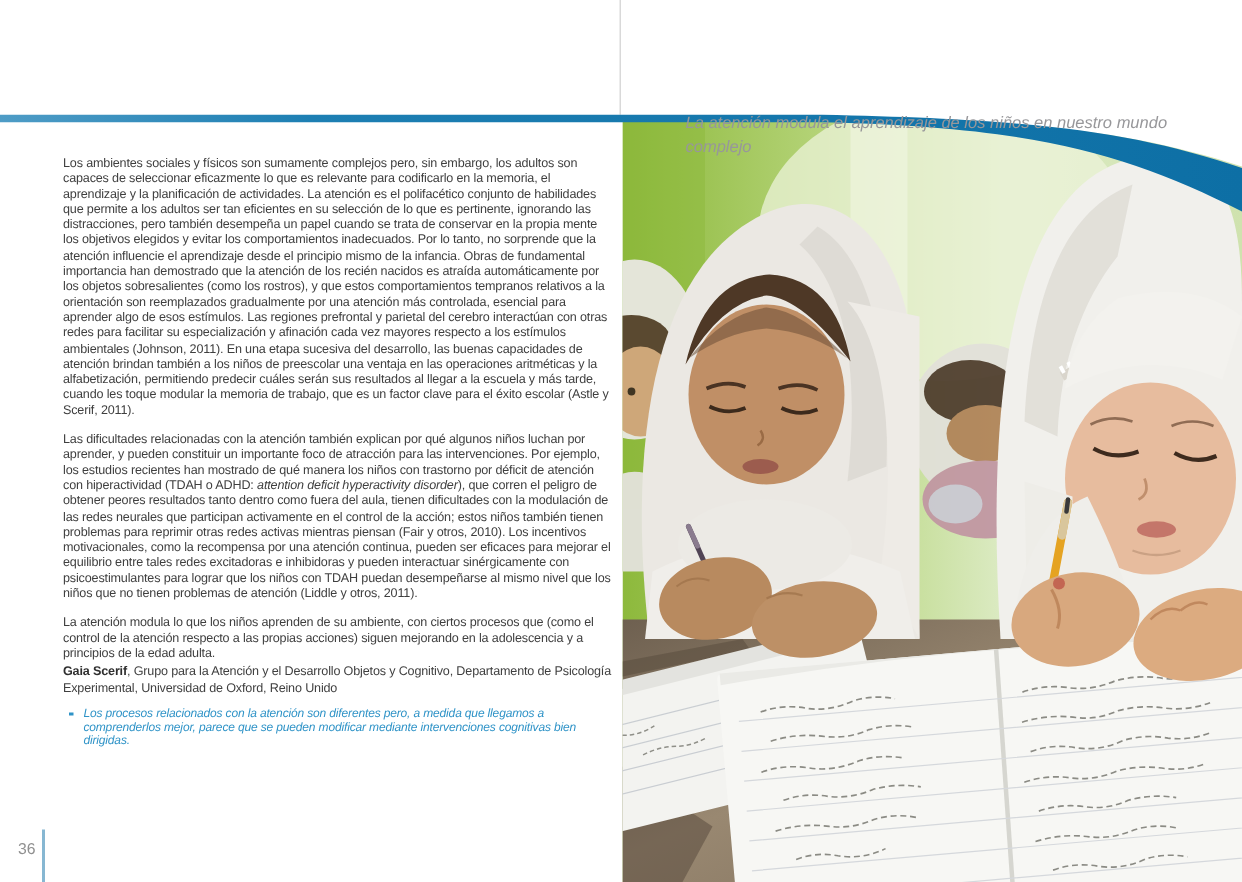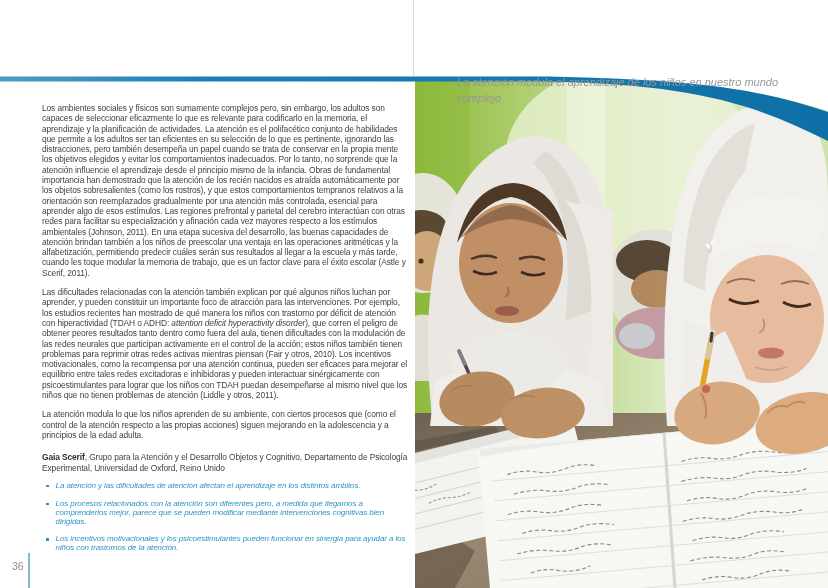--- a/index.html
+++ b/index.html
@@ -33,21 +33,21 @@
     position:absolute;left:0;top:0;width:828px;height:588px;
     z-index:4;pointer-events:none;
   }
   
   .column{
     position:absolute;left:42px;top:103px;width:368px;z-index:6;
     font-size:8.4px;line-height:10.3px;color:#3f3f3f;
     letter-spacing:-.1px;
   }
   .column p{margin:0 0 9px 0;}
-  .column p.last-body{margin-bottom:12px;}
+  .column p.last-body{margin-bottom:2px;}
   .author{margin:0 0 17px 0;}
   .author b{font-weight:700;color:#2f2f2f;}
   .bullets{list-style:none;margin:0;padding:0;}
   .bullets li{
     display:flex;gap:7px;margin:0 0 9px 0;
     font-size:8px;line-height:8.9px;font-style:italic;color:#2f93c7;
   }
   .bullets .dot{
     flex:0 0 auto;width:2.6px;height:2.6px;margin-top:2.8px;margin-left:4px;
     background:#2f93c7;
@@ -210,29 +210,21 @@
   <div class="quote">La atención modula el aprendizaje de los niños en nuestro mundo complejo</div>
 
   <div class="column">
     <p><span>Los ambientes sociales y físicos son sumamente complejos pero, sin embargo, los adultos son capaces de seleccionar eficazmente lo que es relevante para codificarlo en la memoria, el aprendizaje y la planificación de actividades. La atención es el polifacético conjunto de habilidades que permite a los adultos ser tan eficientes en su selección de lo que es pertinente, ignorando las distracciones, pero también desempeña un papel cuando se trata de conservar en la propia mente los objetivos elegidos y evitar los comportamientos inadecuados. Por lo tanto, no sorprende que la atención influencie el aprendizaje desde el principio mismo de la infancia. Obras de fundamental importancia han demostrado que la atención de los recién nacidos es atraída automáticamente por los objetos sobresalientes (como los rostros), y que estos comportamientos tempranos relativos a la orientación son reemplazados gradualmente por una atención más controlada, esencial para aprender algo de esos estímulos. Las regiones prefrontal y parietal del cerebro interactúan con otras redes para facilitar su especialización y afinación cada vez mayores respecto a los estímulos ambientales (Johnson, 2011). En una etapa sucesiva del desarrollo, las buenas capacidades de atención brindan también a los niños de preescolar una ventaja en las operaciones aritméticas y la alfabetización, permitiendo predecir cuáles serán sus resultados al llegar a la escuela y más tarde, cuando les toque modular la memoria de trabajo, que es un factor clave para el éxito escolar (Astle y Scerif, 2011).</span></p>
     <p><span>Las dificultades relacionadas con la atención también explican por qué algunos niños luchan por aprender, y pueden constituir un importante foco de atracción para las intervenciones. Por ejemplo, los estudios recientes han mostrado de qué manera los niños con trastorno por déficit de atención con hiperactividad (TDAH o ADHD: </span><i>attention deficit hyperactivity disorder</i><span>), que corren el peligro de obtener peores resultados tanto dentro como fuera del aula, tienen dificultades con la modulación de las redes neurales que participan activamente en el control de la acción; estos niños también tienen problemas para reprimir otras redes activas mientras piensan (Fair y otros, 2010). Los incentivos motivacionales, como la recompensa por una atención continua, pueden ser eficaces para mejorar el equilibrio entre tales redes excitadoras e inhibidoras y pueden interactuar sinérgicamente con psicoestimulantes para lograr que los niños con TDAH puedan desempeñarse al mismo nivel que los niños que no tienen problemas de atención (Liddle y otros, 2011).</span></p>
     <p class="last-body"><span>La atención modula lo que los niños aprenden de su ambiente, con ciertos procesos que (como el control de la atención respecto a las propias acciones) siguen mejorando en la adolescencia y a principios de la edad adulta.</span></p>
     <p class="author"><b>Gaia Scerif</b><span>, Grupo para la Atención y el Desarrollo Objetos y Cognitivo, Departamento de Psicología Experimental, Universidad de Oxford, Reino Unido</span></p>
     <ul class="bullets">
       <li>
           <span class="dot"></span>
-          <span>La atención y las dificultades de atención afectan el aprendizaje en los distintos ámbitos.</span>
-        </li>
-      <li>
-          <span class="dot"></span>
           <span>Los procesos relacionados con la atención son diferentes pero, a medida que llegamos a comprenderlos mejor, parece que se pueden modificar mediante intervenciones cognitivas bien dirigidas.</span>
-        </li>
-      <li>
-          <span class="dot"></span>
-          <span>Los incentivos motivacionales y los psicoestimulantes pueden funcionar en sinergia para ayudar a los niños con trastornos de la atención.</span>
         </li>
     </ul>
   </div>
 
   <div class="page-num">36</div>
   <div class="footer-tick"></div>
 
 </div>
 
 </body></html>

